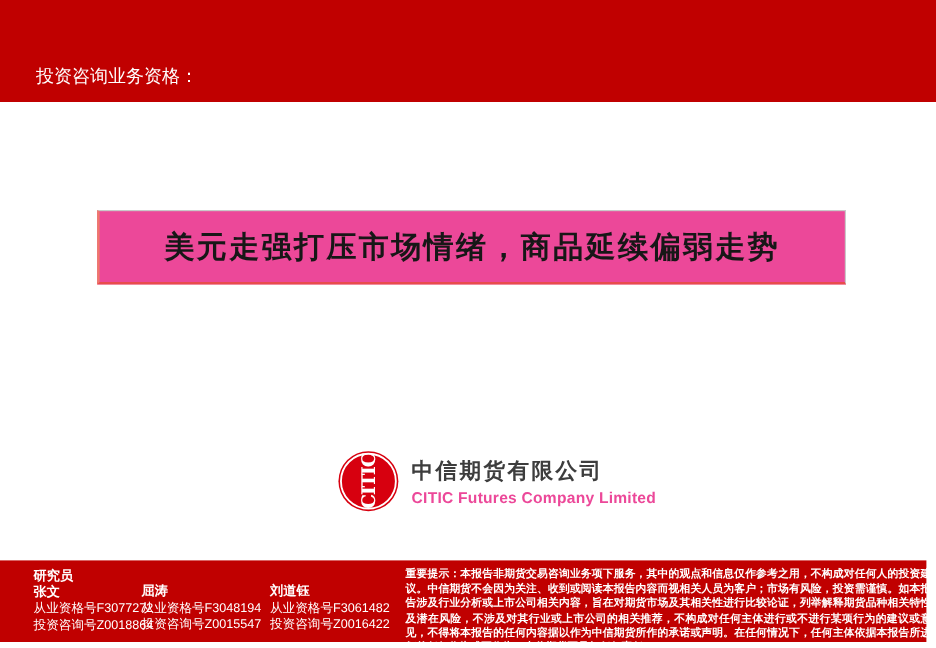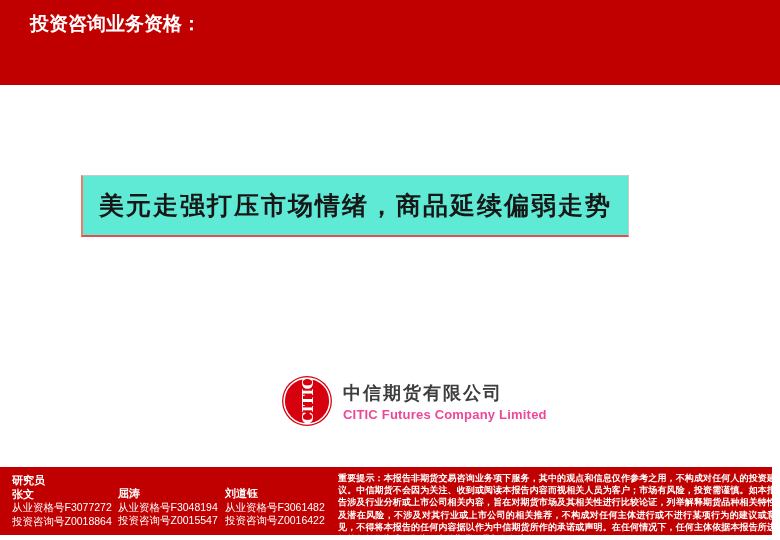--- a/index.html
+++ b/index.html
@@ -13,32 +13,32 @@
   }
 
   
   .top-banner {
     position: absolute; left: 0; top: 0;
     width: 780px; height: 85px;
     background: #c00000;
     color: #ffffff;
   }
   .qual-block { position: absolute; left: 30px; top: 13px; }
-  .qual-title { font-size: 19px; font-weight: bold; line-height: 22px; }
+  .qual-title { font-size: 15px; font-weight: normal; line-height: 22px; margin-top: 40px; }
   .qual-number { font-size: 18px; font-weight: normal; line-height: 26px; letter-spacing: 0.5px; }
   .report-date {
     position: absolute; right: 58px; top: 30px;
     font-size: 16px; font-weight: bold;
   }
 
   
   .title-box {
     position: absolute; left: 81px; top: 175px;
-    width: 548px; height: 62px;
-    background: #5eead4;
+    width: 624px; height: 62px;
+    background: #ec4899;
     border-top: 1px solid #c9c9c9;
     border-right: 1px solid #c9c9c9;
     border-left: 2px solid #ee7a6a;
     border-bottom: 2px solid #e84c4c;
     display: flex; align-items: center; justify-content: center;
   }
   .title-text {
     font-size: 25px; font-weight: bold; color: #171717;
     letter-spacing: 2px; white-space: nowrap;
   }
@@ -61,21 +61,21 @@
   }
 
   
   .bottom-banner {
     position: absolute; left: 0; top: 467px;
     width: 772px; height: 68px;
     background: #c00000;
     color: #ffffff;
   }
   .researcher-col { position: absolute; font-size: 10.5px; line-height: 13.5px; }
-  .col-1 { left: 12px; top: 7px; }
+  .col-1 { left: 28px; top: 7px; }
   .col-2 { left: 118px; top: 20px; }
   .col-3 { left: 225px; top: 20px; }
   .researcher-label { font-weight: bold; font-size: 11px; }
   .researcher-name { font-weight: bold; font-size: 11px; }
   .researcher-id { font-weight: normal; }
   .disclaimer {
     position: absolute; left: 338px; top: 5px;
     width: 438px;
     font-size: 9px; font-weight: bold;
     line-height: 12.2px;

